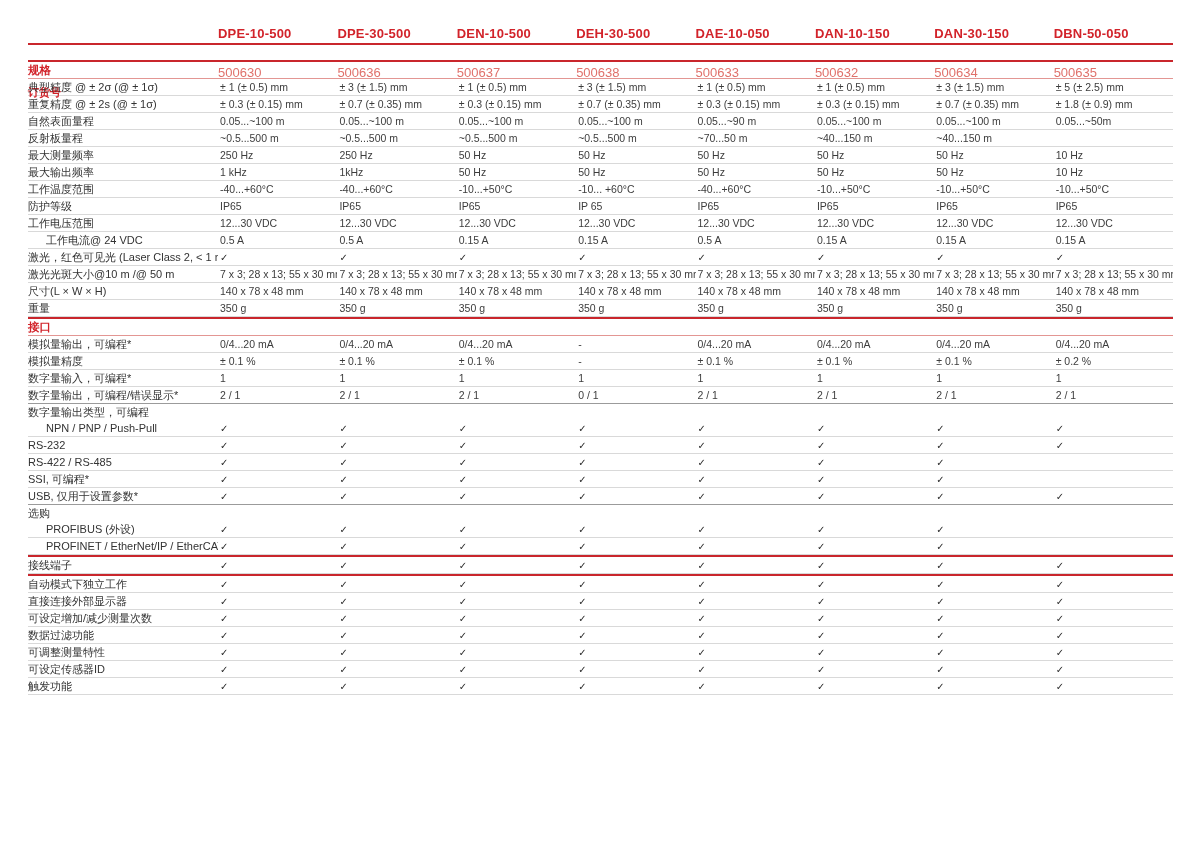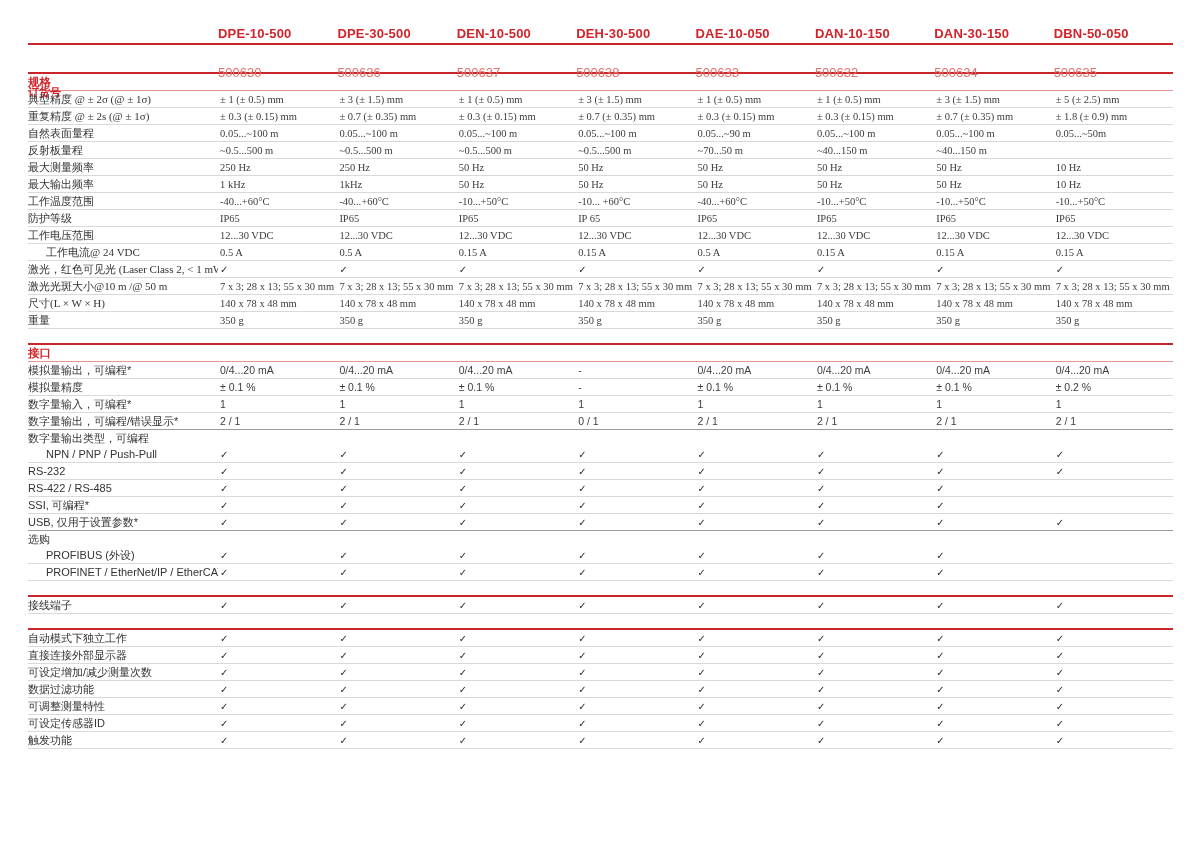--- a/index.html
+++ b/index.html
@@ -19,22 +19,22 @@
     padding:24px 28px 9px 28px;
     font-family:"Liberation Sans","DejaVu Sans",sans-serif;
     color:var(--text);
   }
   .grid{display:grid;grid-template-columns:190px repeat(8,1fr);align-items:center;}
   .head-row{height:19px;border-bottom:2px solid var(--line-red);}
   .head-cell{font-size:13px;font-weight:bold;color:var(--red);letter-spacing:.2px;white-space:nowrap;}
   .order-row{height:15px;}
   .order-label{font-size:11px;font-weight:bold;color:var(--red);margin-top:40px;}
   .order-no{font-size:13px;color:var(--red-light);}
-  .sec{border-top:2px solid var(--line-red);margin-top:14px;}
-  .sec.first{margin-top:12px;font-family:Liberation Serif, serif;}
+  .sec{border-top:2px solid var(--line-red);margin-top:0;}
+  .sec.first{margin-top:0;}
   .sec-title{
     height:16px;display:flex;align-items:center;
     font-size:11.5px;font-weight:bold;color:var(--red);
     border-bottom:1px solid var(--line-red-light);
   }
   .row{height:16px;border-bottom:1px solid var(--line-gray);}
   .row.subheader{border-bottom:none;border-top:1px solid var(--line-dark);margin-top:-1px;}
   .lbl{font-size:11px;color:#333;white-space:nowrap;overflow:hidden;}
   .lbl.indent{padding-left:18px;}
   .val{font-size:10.5px;color:var(--text);white-space:nowrap;overflow:hidden;padding-left:2px;}

